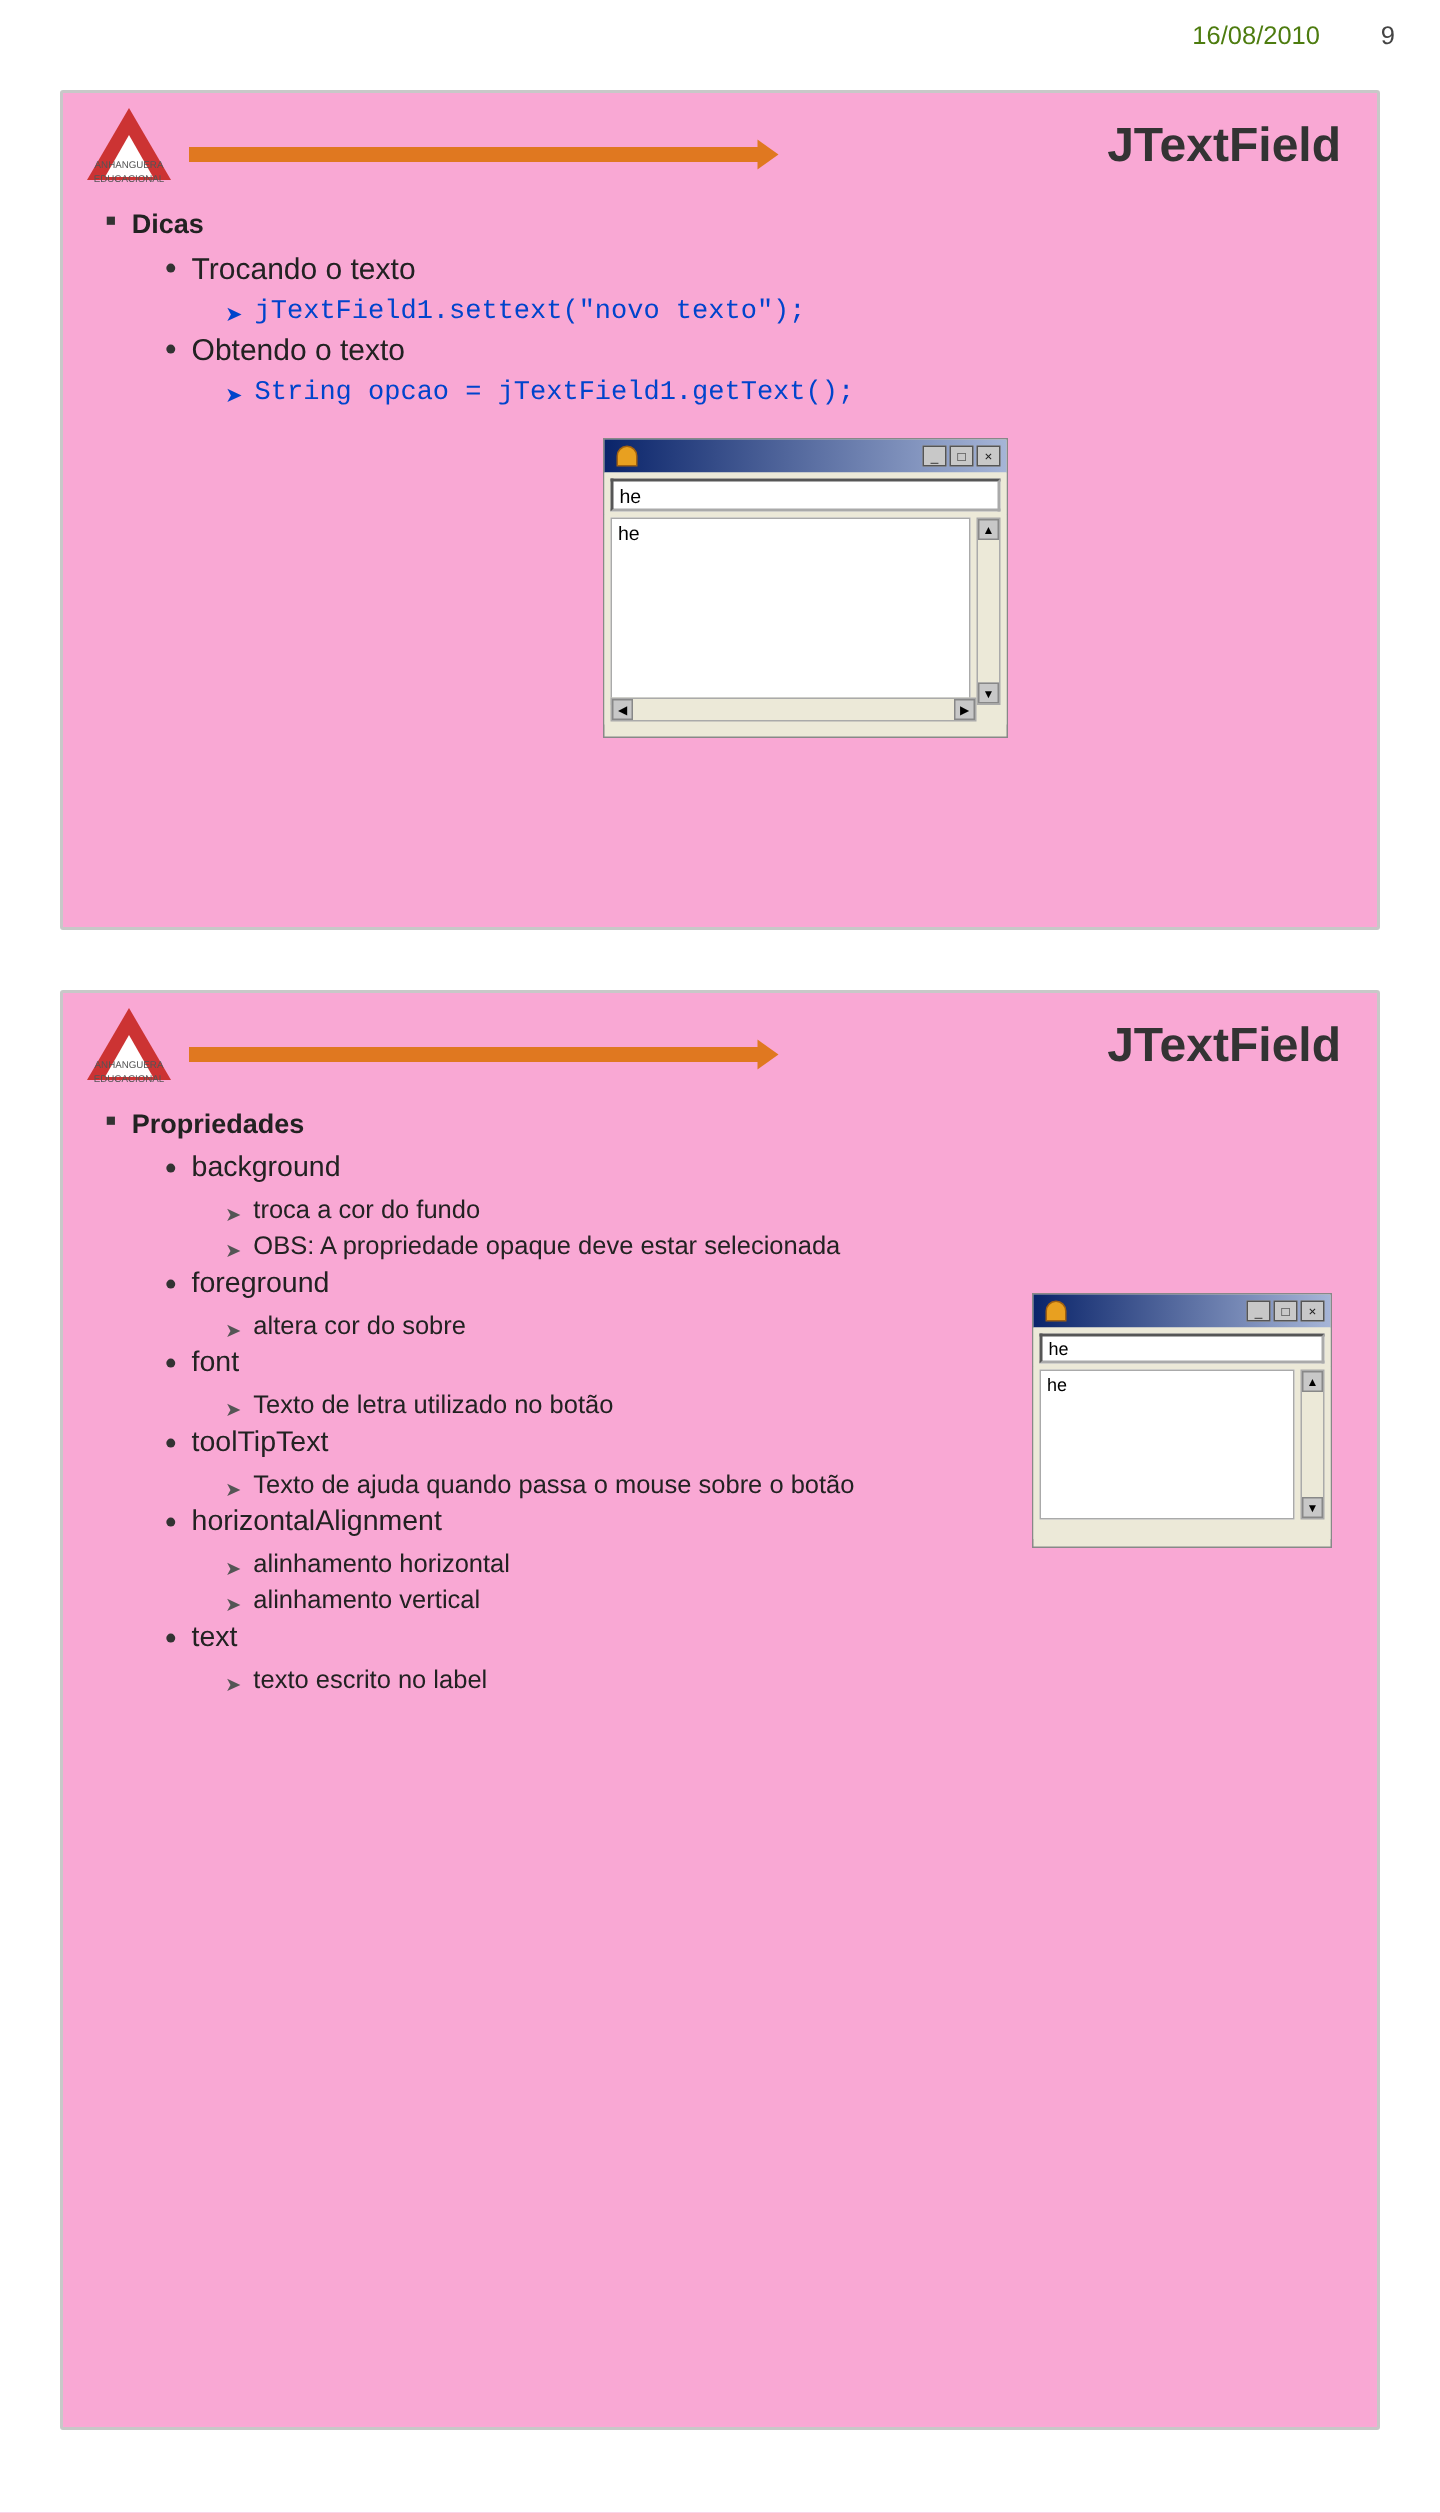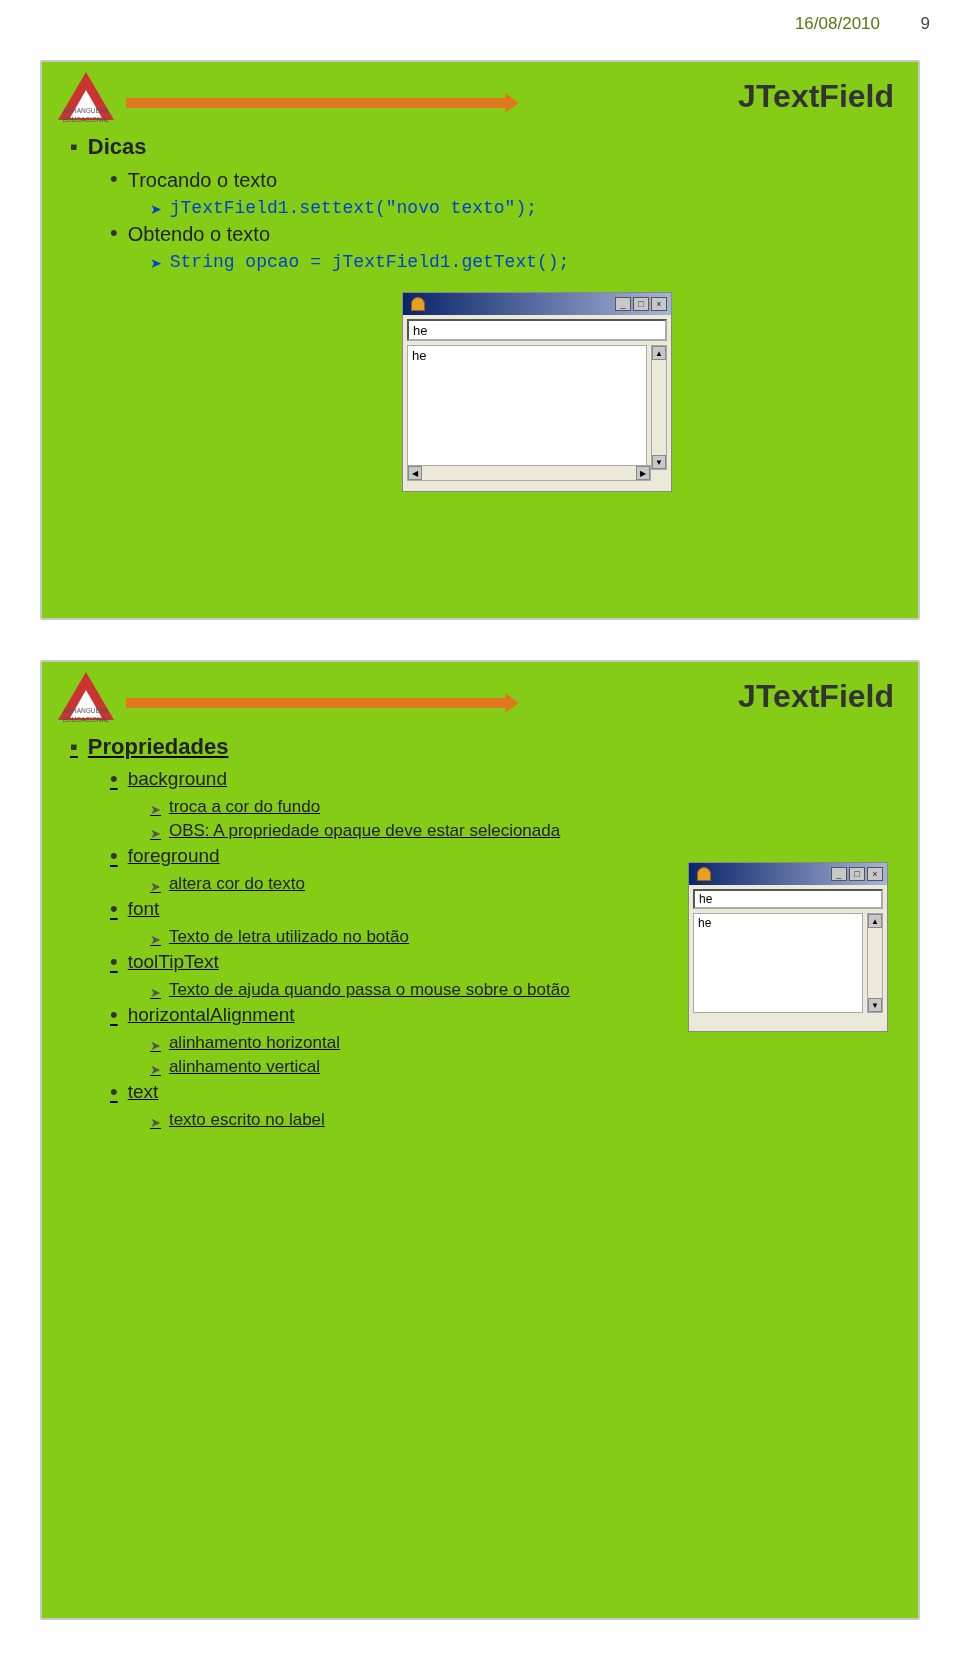--- a/index.html
+++ b/index.html
@@ -26,21 +26,21 @@
       top: 14px;
       right: 30px;
       font-size: 17px;
       color: #444;
     }
 
     
     .slide-card {
       position: absolute;
       border: 2px solid #c8c8c8;
-      background: #84cc16;
+      background: #f9a8d4;
       border-radius: 2px;
     }
 
     .slide-card-top {
       top: 60px;
       left: 40px;
       width: 880px;
       height: 560px;
     }
 
@@ -64,25 +64,25 @@
     .slide-title {
       position: absolute;
       top: 16px;
       right: 24px;
       font-size: 32px;
       font-weight: bold;
       color: #333;
     }
 
     .main-bullet {
-      font-size: 22px;
+      font-size: 18px;
       font-weight: bold;
       color: #222;
       display: flex;
-      align-items: center;
+      align-items: flex-end;
       margin-bottom: 8px;
     }
 
     .main-bullet::before {
       content: '▪';
       color: #333;
       font-size: 22px;
       margin-right: 10px;
     }
 
@@ -282,40 +282,40 @@
       </div>
     </div>
   </div>
 
   <div style="position:absolute;top:36px;left:84px;width:380px;height:10px;background:#e07820;">
     <div style="position:absolute;right:-13px;top:-5px;width:0;height:0;border-top:10px solid transparent;border-bottom:10px solid transparent;border-left:14px solid #e07820;"></div>
   </div>
 
   <div class="slide-title">JTextField</div>
 
-  <div style="position:absolute;top:72px;left:28px;text-decoration:underline;">
+  <div style="position:absolute;top:72px;left:28px;">
     <div class="main-bullet">
       <span>Propriedades</span>
     </div>
 
     <div class="prop-item">
       <span>background</span>
     </div>
     <div class="prop-sub">
       <span>troca a cor do fundo</span>
     </div>
     <div class="prop-sub">
       <span>OBS: A propriedade opaque deve estar selecionada</span>
     </div>
 
     <div class="prop-item">
       <span>foreground</span>
     </div>
     <div class="prop-sub">
-      <span>altera cor do texto</span>
+      <span>altera cor do sobre</span>
     </div>
 
     <div class="prop-item">
       <span>font</span>
     </div>
     <div class="prop-sub">
       <span>Texto de letra utilizado no botão</span>
     </div>
 
     <div class="prop-item">

